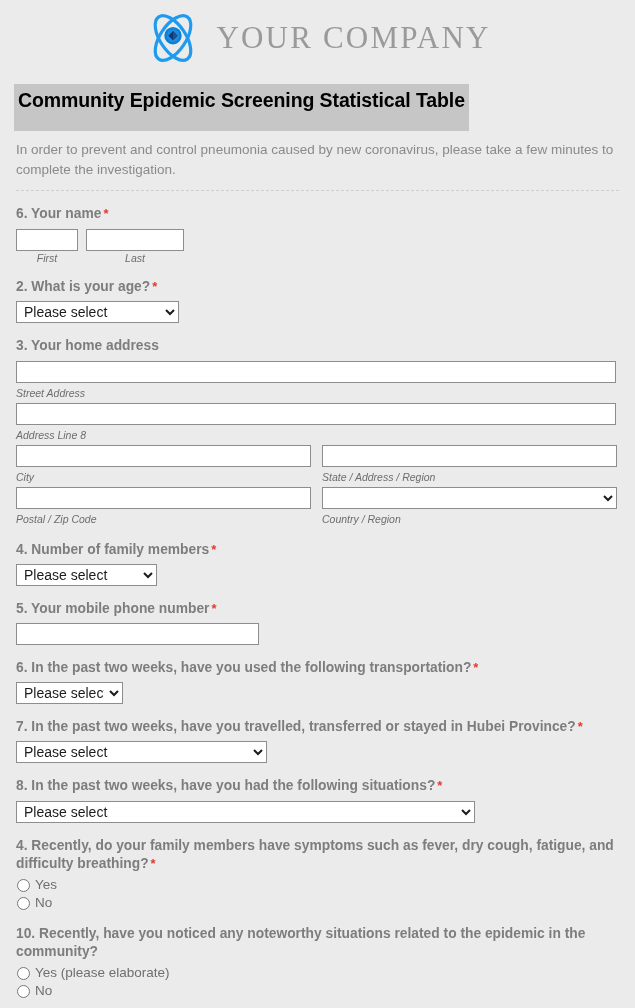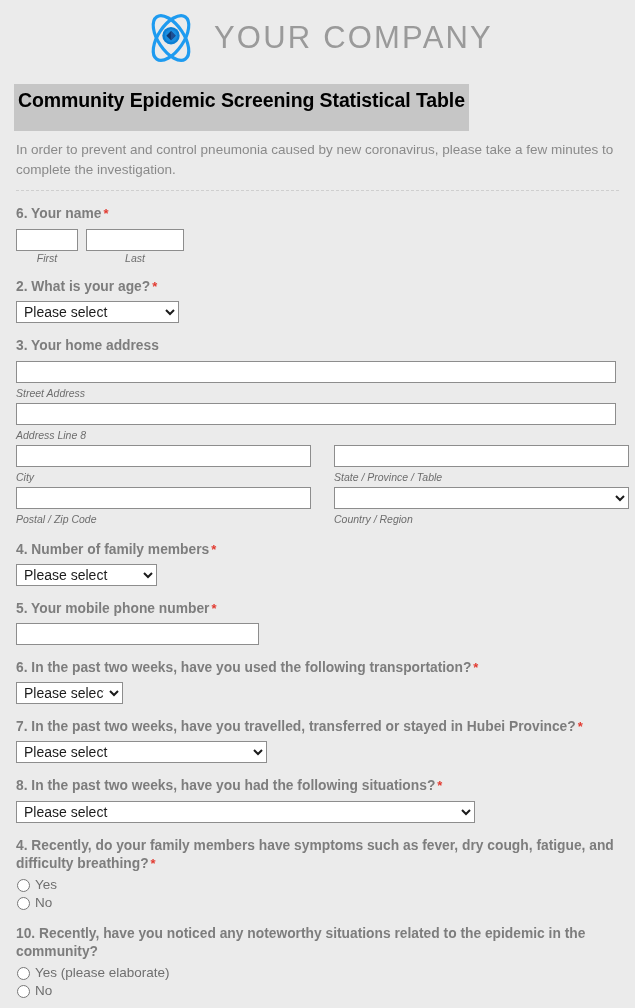--- a/index.html
+++ b/index.html
@@ -33,21 +33,21 @@
     height: 58px;
     flex: 0 0 58px;
     margin-right: 14px;
   }
   .company-name {
     font-size: 31px;
     letter-spacing: 2.2px;
     color: #9a9a9a;
     font-weight: 400;
     white-space: nowrap;
-    font-family: Liberation Sans, sans-serif;
+    font-family: Liberation Serif, serif;
   }
 
   
   .form-body {
     padding: 0 14px 0 14px;
   }
   .form-title {
     display: inline-block;
     background: #c6c6c6;
     color: #000000;
@@ -123,21 +123,21 @@
 
   
   .name-row { display: flex; gap: 8px; }
   .name-cell { display: flex; flex-direction: column; }
   .name-cell .sublabel { text-align: center; }
   .w-first { width: 62px; }
   .w-last  { width: 98px; }
 
   
   .addr-full { width: 600px; }
-  .addr-row { display: flex; gap: 23px; margin-top: 0px; align-items: flex-end; }
+  .addr-row { display: flex; gap: 11px; margin-top: 0px; align-items: flex-end; }
   .addr-half { width: 295px; }
   .addr-block { margin-top: 2px; }
   .sublabel-left { text-align: left; }
 
   
   .sel-age   { width: 163px; }
   .sel-fam   { width: 141px; }
   .sel-trans { width: 107px; }
   .sel-hubei { width: 251px; }
   .sel-sit   { width: 459px; }
@@ -256,21 +256,21 @@
         <span class="sublabel sublabel-left">Address Line 8</span>
       </div>
 
       <div class="addr-row">
         <div class="addr-block">
           <input class="txt addr-half" type="text" style="">
           <span class="sublabel sublabel-left">City</span>
         </div>
         <div class="addr-block">
           <input class="txt addr-half" type="text" style="">
-          <span class="sublabel sublabel-left">State / Province / Table</span>
+          <span class="sublabel sublabel-left">State / Address / Region</span>
         </div>
       </div>
 
       <div class="addr-row">
         <div class="addr-block">
           <input class="txt addr-half" type="text" style="">
           <span class="sublabel sublabel-left">Postal / Zip Code</span>
         </div>
         <div class="addr-block">
           <select class="sel sel-country">

